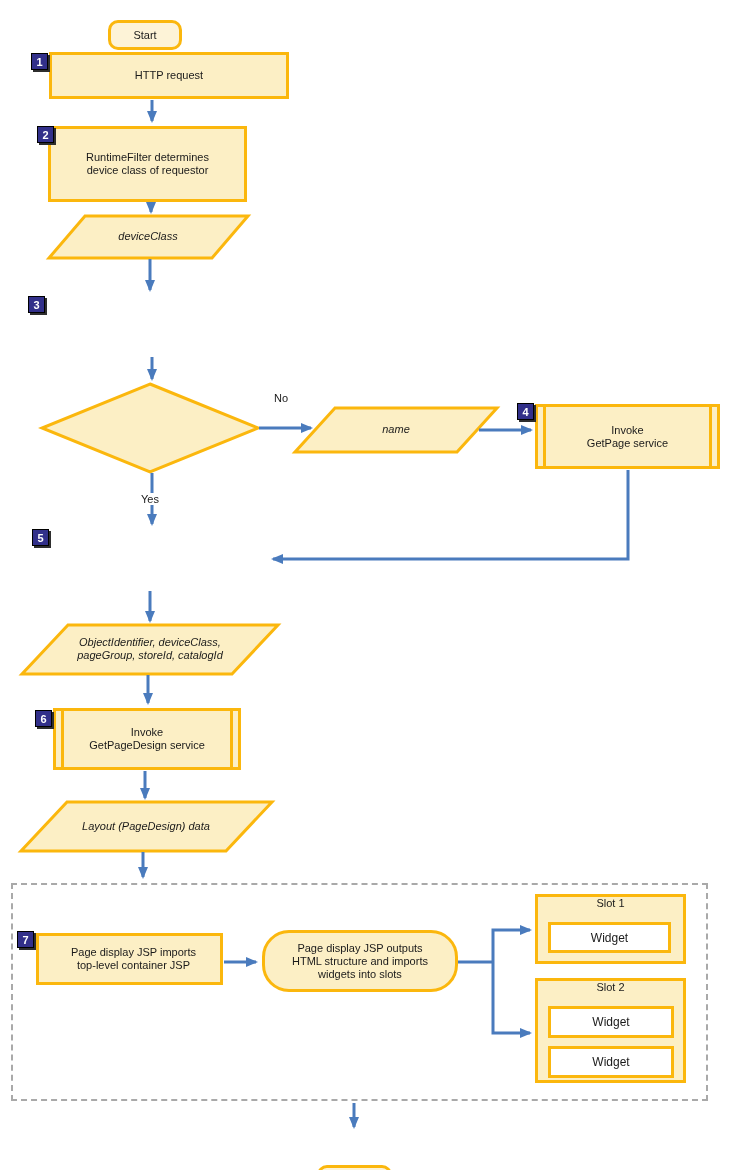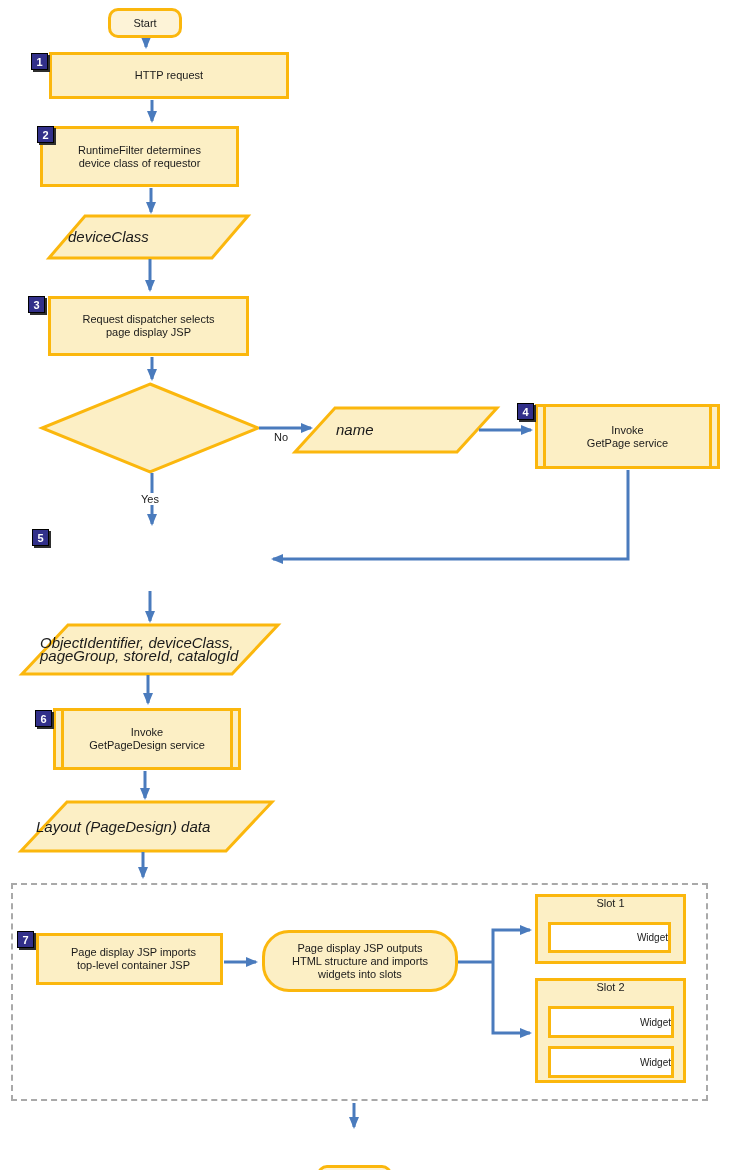--- a/index.html
+++ b/index.html
@@ -34,35 +34,35 @@
   .pp-bar{position:absolute;top:0;bottom:0;width:3px;background:var(--shape-border);}
   .pp-bar.left{left:5px;}
   .pp-bar.right{right:5px;}
   .badge{
     position:absolute;z-index:4;width:17px;height:17px;box-sizing:border-box;
     background:var(--badge-bg);color:var(--badge-text);border:1px solid #000;
     box-shadow:2px 2px 0 #2E2E2E;font-size:11px;font-weight:bold;
     display:flex;align-items:center;justify-content:center;
   }
   .shape-text{
-    position:absolute;z-index:3;font-size:15px;line-height:13px;
+    position:absolute;z-index:3;text-align:center;font-size:11px;line-height:13px;
     white-space:pre-line;
   }
   .io-text{font-style:italic;}
   .edge-label{position:absolute;z-index:3;background:#fff;font-size:11px;padding:0 2px;}
   .dashed-region{position:absolute;z-index:1;box-sizing:border-box;border:2px dashed var(--dash);background:transparent;}
   .slot{
     position:absolute;z-index:2;box-sizing:border-box;background:var(--shape-fill);
     border:3px solid var(--shape-border);
   }
   .slot-title{text-align:center;font-size:11px;}
   .widget{
     position:absolute;z-index:3;box-sizing:border-box;background:var(--widget-fill);
-    border:3px solid var(--shape-border);display:flex;align-items:center;justify-content:flex-end;
-    font-size:10px;
+    border:3px solid var(--shape-border);display:flex;align-items:center;justify-content:center;
+    font-size:12px;
   }
 </style>
 </head>
 <body>
 
 <div id="canvas">
 
   <svg id="connectors" width="733" height="1170" viewBox="0 0 733 1170">
     <defs>
       <marker id="ah" markerUnits="userSpaceOnUse" markerWidth="12" markerHeight="10" refX="10" refY="5" orient="auto">
@@ -91,50 +91,46 @@
     <path class="conn" marker-end="url(#ah)" d="M143,852 V877"></path>
     <path class="conn" marker-end="url(#ah)" d="M224,962 H256"></path>
     <path class="conn" d="M452,962 H493"></path>
     <path class="conn" marker-end="url(#ah)" d="M493,962 V930 H530"></path>
     <path class="conn" marker-end="url(#ah)" d="M493,962 V1033 H530"></path>
     <path class="conn" marker-end="url(#ah)" d="M354,1103 V1127"></path>
   </svg>
 
   <div class="dashed-region" style="left:11px;top:883px;width:697px;height:218px;"></div>
 
-  <div class="shape terminator" style="left:108px;top:8px;width:74px;height:30px;">
+  <div class="shape terminator" style="left:108px;top:20px;width:74px;height:30px;">
     <span>Start</span>
   </div>
 
   <div class="shape process" style="left:49px;top:52px;width:240px;height:47px;">
     <span>HTTP request</span>
   </div>
   <div class="badge" style="left:31px;top:53px;">
     <span>1</span>
   </div>
 
-  <div class="shape process" style="left:40px;top:126px;width:199px;height:61px;text-align:center;">
+  <div class="shape process" style="left:48px;top:126px;width:199px;height:76px;text-align:center;">
     <span>RuntimeFilter determines
 device class of requestor</span>
   </div>
   <div class="badge" style="left:37px;top:126px;">
     <span>2</span>
   </div>
 
   <div class="shape-text io-text" style="left:68px;top:230px;width:160px;">deviceClass</div>
 
-  <div class="shape process" style="left:48px;top:296px;width:201px;height:60px;">
-    <span>Request dispatcher selects
-page display JSP</span>
-  </div>
   <div class="badge" style="left:28px;top:296px;">
     <span>3</span>
   </div>
 
-  <div class="edge-label" style="left:272px;top:431px;text-align:right;">No</div>
+  <div class="edge-label" style="left:272px;top:392px;text-align:right;">No</div>
   <div class="edge-label" style="left:139px;top:493px;">Yes</div>
 
   <div class="shape-text io-text" style="left:336px;top:423px;width:120px;">name</div>
 
   <div class="shape process" style="left:535px;top:404px;width:185px;height:65px;">
     <div class="pp-bar left"></div>
     <div class="pp-bar right"></div>
     <span>Invoke
 GetPage service</span>
   </div>

